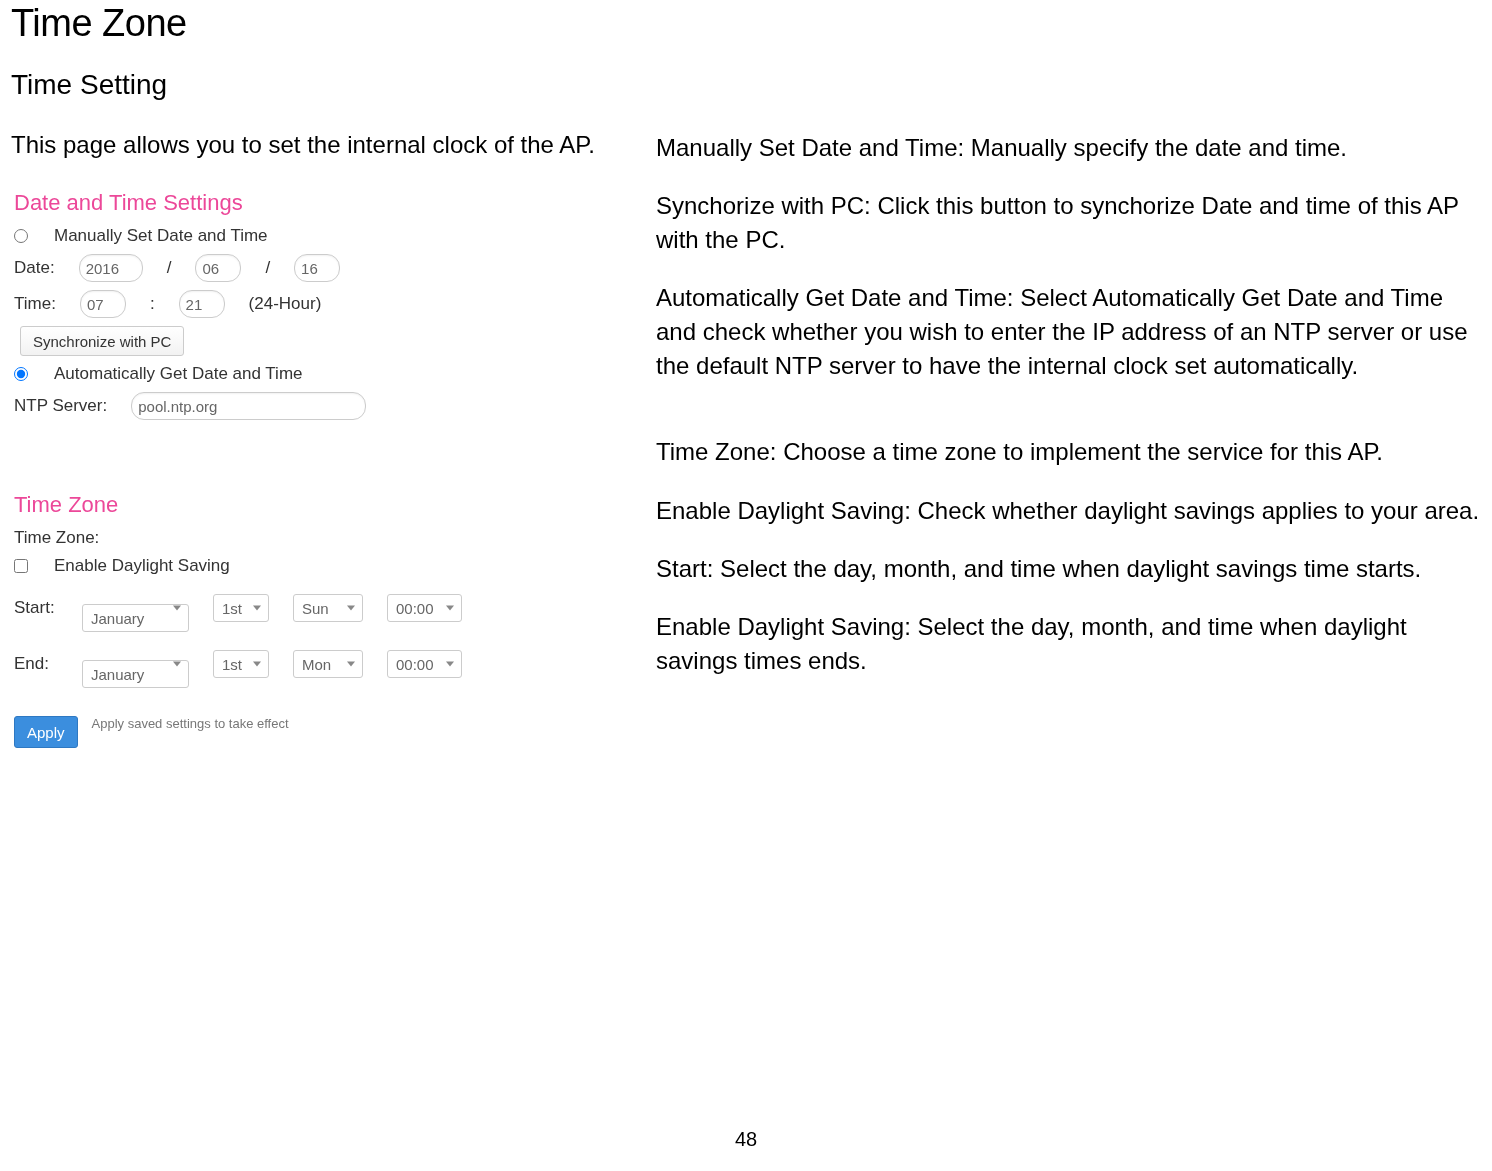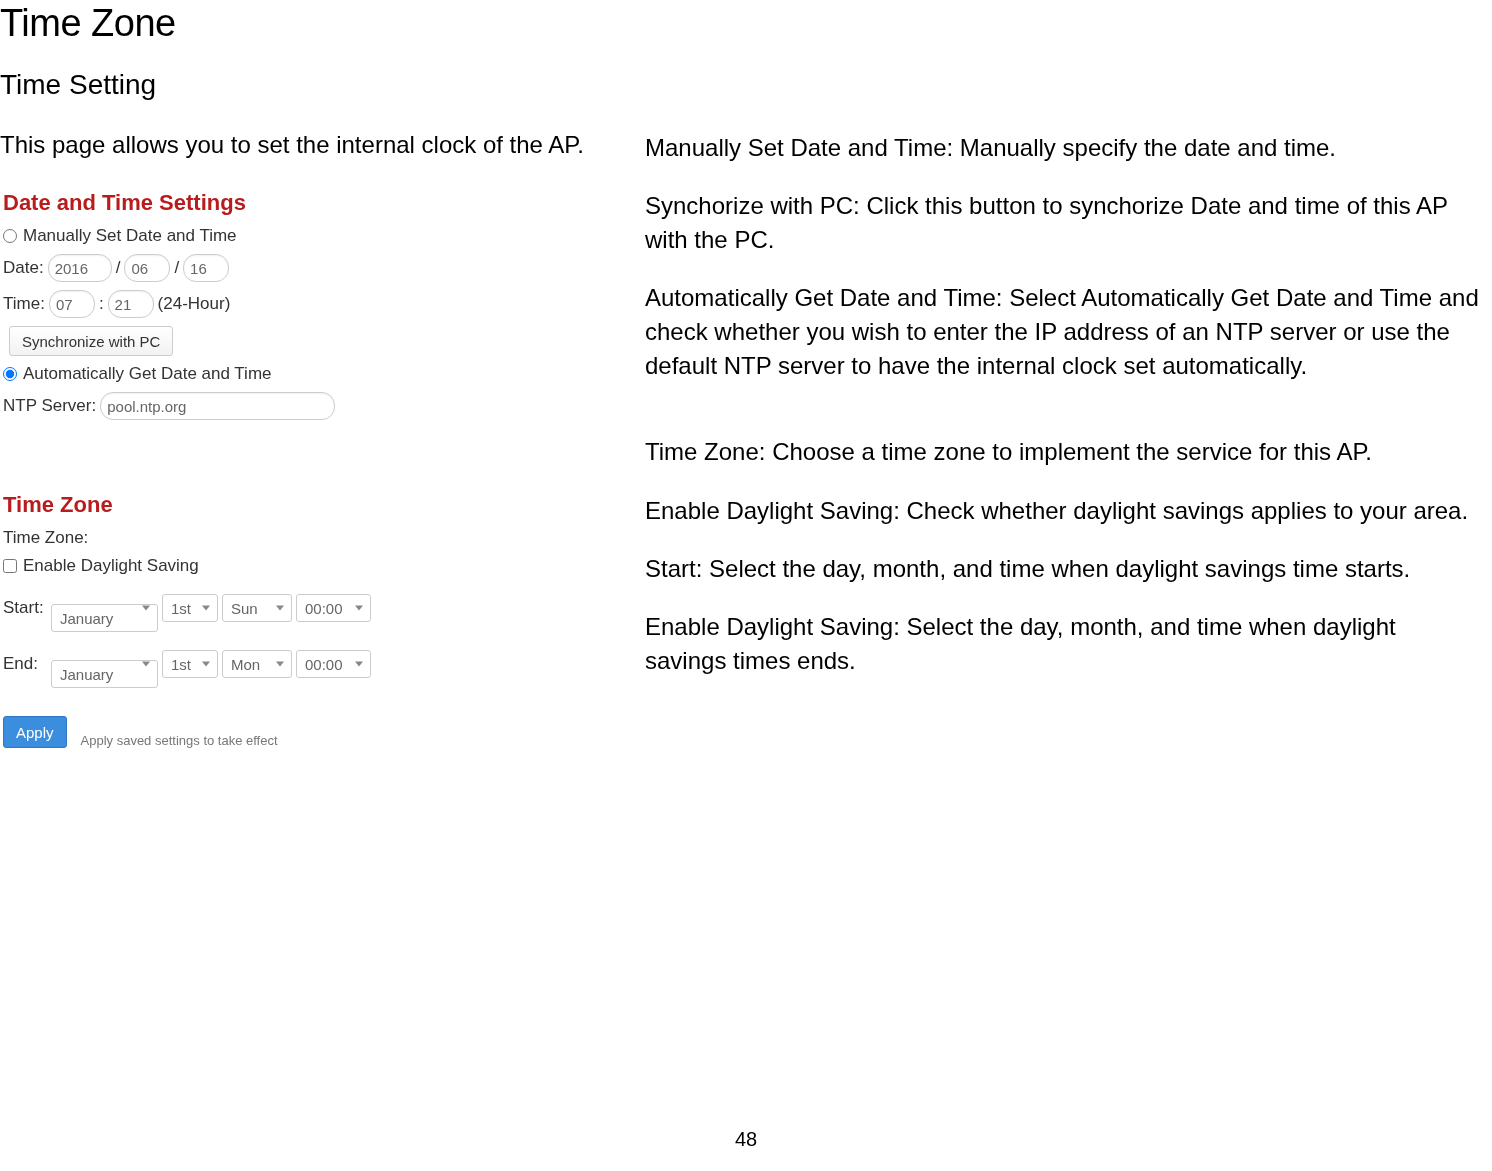--- a/index.html
+++ b/index.html
@@ -5,21 +5,21 @@
   * { box-sizing: border-box; margin: 0; padding: 0; }
   html, body {
     width: 1492px;
     height: 1171px;
     font-family: Arial, Helvetica, sans-serif;
     background: #fff;
     color: #000;
     position: relative;
   }
   .page {
-    padding: 0 0 0 0;
+    padding: 0 0 0 11px;
     width: 100%;
     height: 100%;
   }
   .heading-main {
     font-size: 38px;
     font-weight: 400;
     font-family: Arial, sans-serif;
     padding: 2px 0 0 0;
     letter-spacing: -0.5px;
   }
@@ -54,29 +54,29 @@
   
   .panel {
     border: 1px solid #fff;
     font-family: "Segoe UI", Arial, sans-serif;
     font-size: 17px;
     color: #333;
     width: 590px;
   }
   .panel-title {
     font-size: 22px;
-    font-weight: 700;
-    color: #b91c1c;
+    font-weight: 400;
+    color: #ec4899;
     margin: 2px 0 10px 2px;
   }
   .form-row {
     margin: 8px 0 8px 2px;
     display: flex;
     align-items: center;
-    gap: 4px;
+    gap: 24px;
     font-size: 17px;
     color: #333;
   }
   .form-row input[type="radio"],
   .form-row input[type="checkbox"] {
     width: 14px;
     height: 14px;
     margin-right: 2px;
   }
   .txt-input {
@@ -140,21 +140,21 @@
     pointer-events: none;
   }
   .sel.long { width: 425px; }
   .sel.m1 { width: 107px; margin-top: 20px; }
   .sel.m2 { width: 56px; }
   .sel.m3 { width: 70px; }
   .sel.m4 { width: 75px; }
   .spacer-block { height: 62px; }
   .apply-row {
     display: flex;
-    align-items: flex-end;
+    align-items: flex-start;
     gap: 14px;
     margin-top: 28px;
     margin-left: 2px;
   }
   .apply-note {
     font-size: 13px;
     color: #777;
   }
 
   .page-number {

